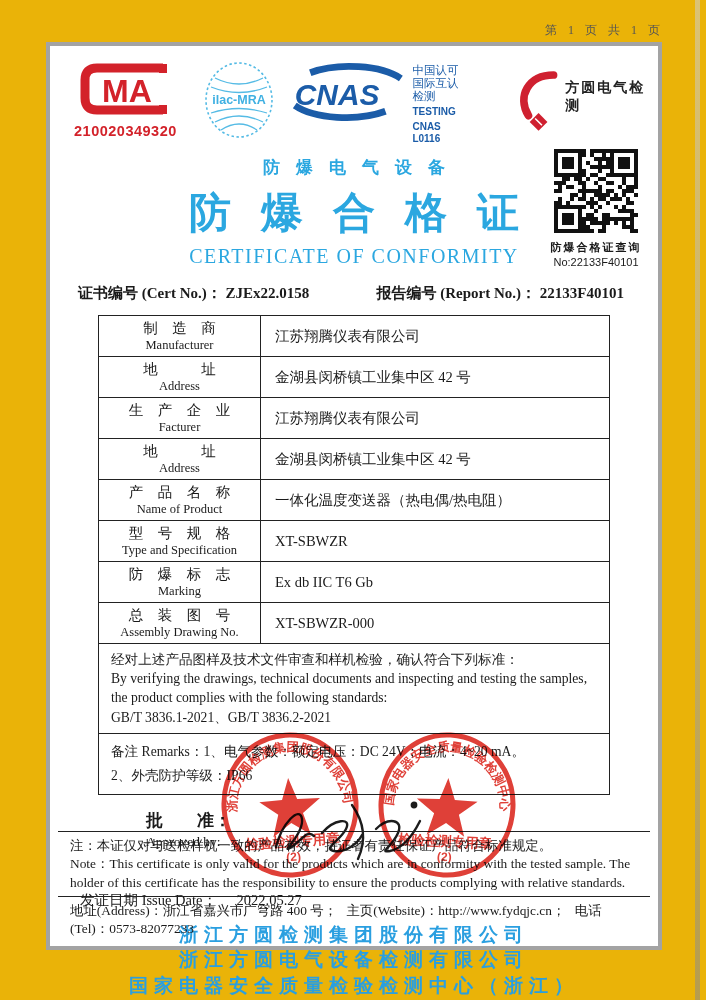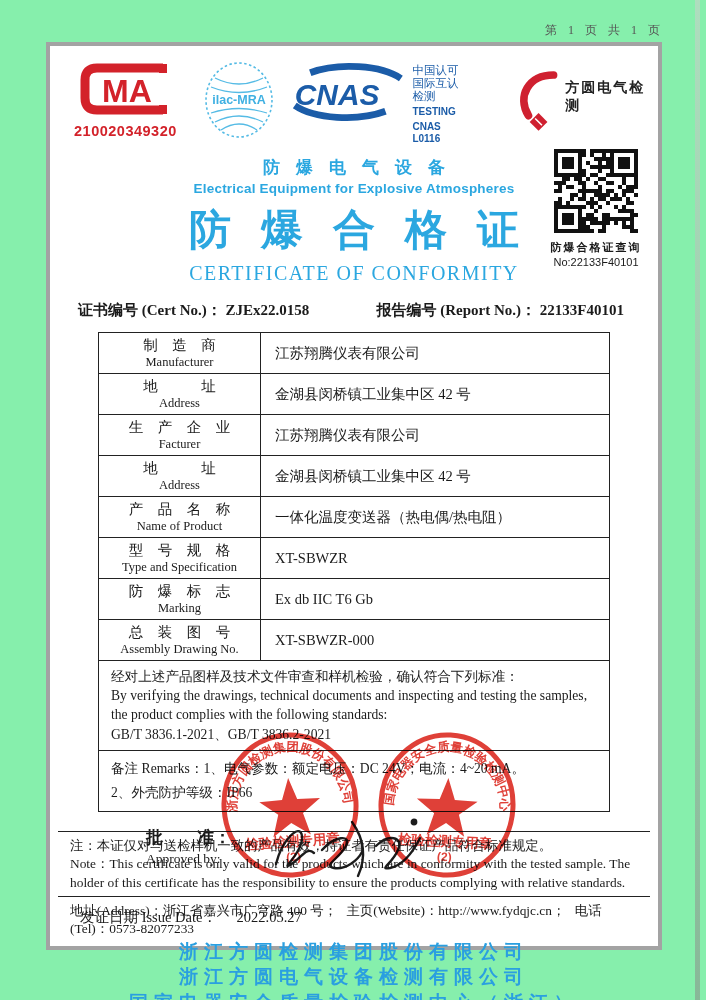--- a/index.html
+++ b/index.html
@@ -1,17 +1,17 @@
 <!DOCTYPE html>
 <html><head>
 <meta charset="utf-8">
 <style>
   * { margin:0; padding:0; box-sizing:border-box; }
   body { background:#e8e8e6; font-family:"Liberation Serif","DejaVu Serif",serif; }
-  .page { position:relative; width:706px; height:1000px; background:#86efac; margin:0 auto; overflow:hidden; color:#1a1a1a; }
+  .page { position:relative; width:706px; height:1000px; background:#eab308; margin:0 auto; overflow:hidden; color:#1a1a1a; }
   .scan-edge { position:absolute; top:0; right:6px; width:5px; height:100%; background:linear-gradient(to bottom,#cfcfcd,#8a8a88); opacity:.55; }
   .page-num { position:absolute; top:22px; right:42px; font-size:12px; letter-spacing:4px; color:#555; }
 
   .frame { position:absolute; left:46px; top:42px; width:616px; height:908px; border:4px solid #a3a3a3; background:#fff; }
 
   
   .logos-row { display:flex; align-items:flex-start; margin:14px 0 0 24px; height:92px; }
   .cma-block { width:104px; text-align:center; }
   .cma-number { color:#d3222a; font-weight:bold; font-size:14.5px; font-family:"Liberation Sans",sans-serif; letter-spacing:.5px; margin-top:1px; }
   .ilac-block { margin-left:26px; }
@@ -124,21 +124,20 @@
           <path d="M44,6 C18,6 6,28 18,48" fill="none" stroke="#cf2030" stroke-width="8" stroke-linecap="round"></path>
           <rect x="22" y="48" width="13" height="13" transform="rotate(45 28.5 54.5)" fill="#cf2030"></rect>
           <path d="M25,51 L32,58" stroke="#fff" stroke-width="1.6"></path>
         </svg>
         <div class="fy-label">方圆电气检测</div>
       </div>
     </div>
 
     <div class="title-block">
       <div class="t-cn-small">防爆电气设备</div>
-      <div class="t-en-small">Electrical Equipment for Explosive Atmospheres</div>
       <div class="t-cn-big">防爆合格证</div>
       <div class="t-en-big">CERTIFICATE OF CONFORMITY</div>
     </div>
 
     <div class="qr-block">
       <svg id="qr-svg" width="86" height="86" viewBox="0 0 86 86">
           <rect x="29" y="1" width="4" height="4" fill="#111"></rect>
           <rect x="37" y="1" width="4" height="4" fill="#111"></rect>
           <rect x="41" y="1" width="4" height="4" fill="#111"></rect>
           <rect x="45" y="1" width="4" height="4" fill="#111"></rect>

